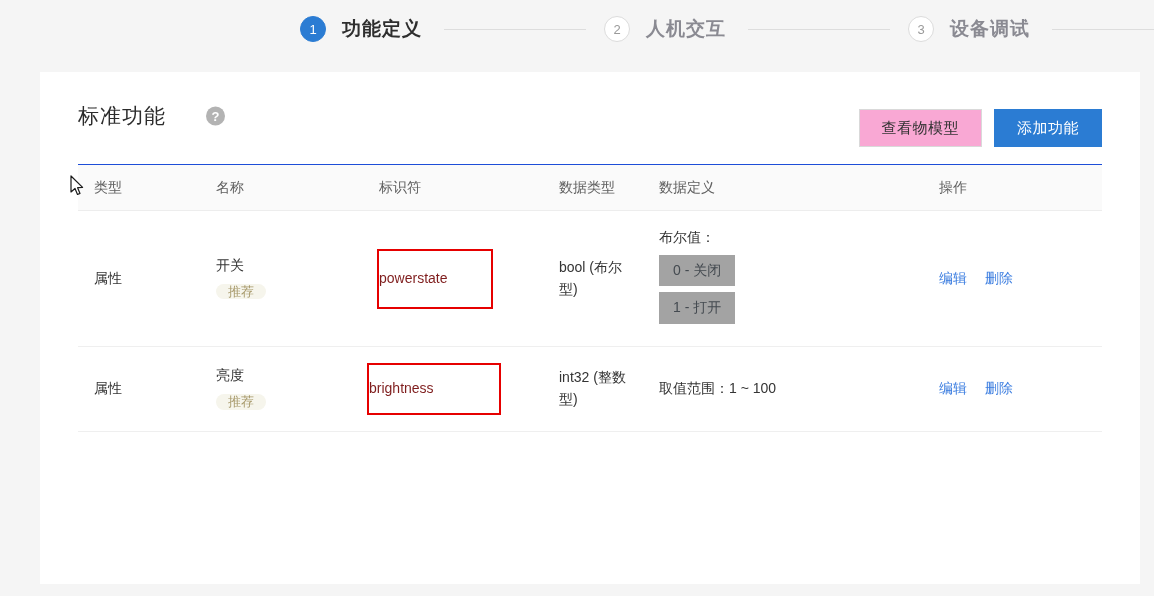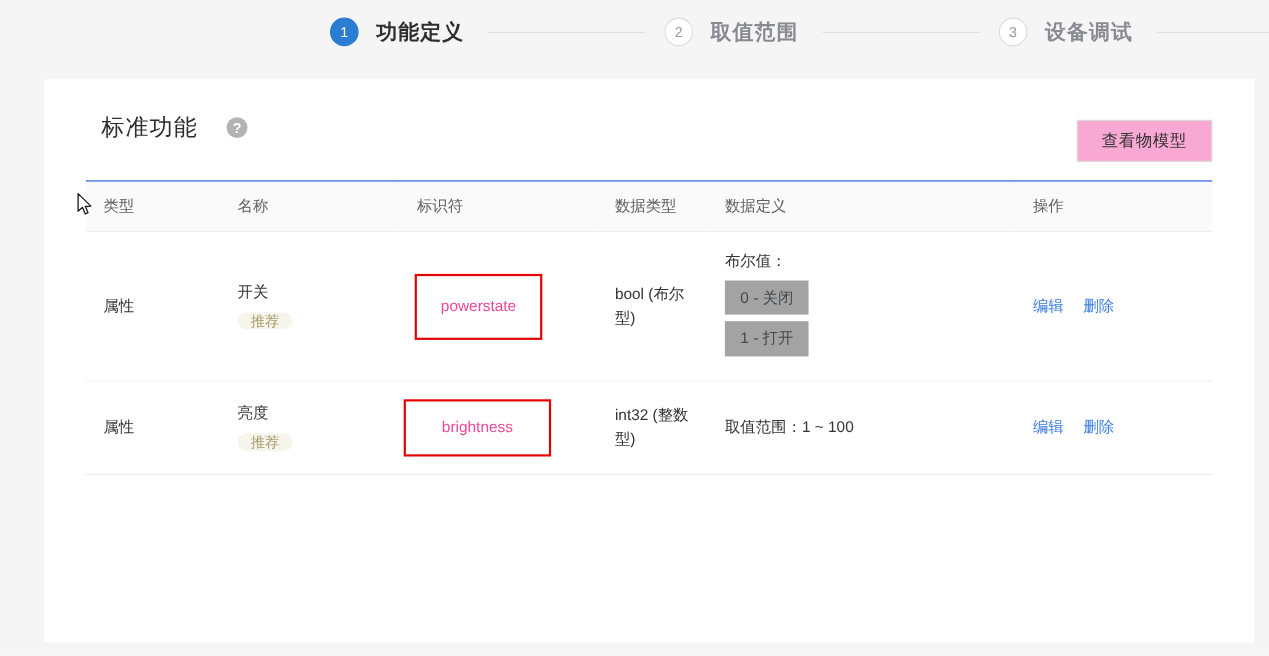--- a/index.html
+++ b/index.html
@@ -70,21 +70,21 @@
   }
 
   
   #card-header {
     position: relative;
     height: 92px;
     padding: 0 38px;
   }
   #panel-title {
     position: absolute;
-    left: 52px; top: 44px;
+    left: 38px; top: 44px;
     transform: translateY(-50%);
     font-size: 21px;
     color: #2c2c2c;
     letter-spacing: 1px;
   }
   #help-icon {
     position: absolute;
     left: 166px; top: 44px;
     transform: translateY(-50%);
     width: 19px; height: 19px;
@@ -175,22 +175,21 @@
     font-size: 13px;
     line-height: 1.2;
   }
 
   
   .ident-box {
     border: 2px solid #e60000;
     background: #ffffff;
     display: flex;
     align-items: center;
-    justify-content: center;
-    color: #ec4899;
+    color: #7f1d1d;
     font-size: 14px;
   }
   .ident-box.b1 { width: 116px; height: 60px; margin-left: -2px; }
   .ident-box.b2 { width: 134px; height: 52px; margin-left: -12px; }
 
   .ddef-label { color: #343434; margin-bottom: 6px; }
   .enum-chip {
     display: inline-block;
     background: #a3a3a3;
     color: #444a50;
@@ -220,40 +219,41 @@
 <div id="steps-bar">
 
   <div class="step active">
     <div class="step-circle">1</div>
     <div class="step-title">功能定义</div>
   </div>
   <div class="step-line"></div>
 
   <div class="step idle">
     <div class="step-circle">2</div>
-    <div class="step-title">取值范围</div>
+    <div class="step-title">人机交互</div>
   </div>
   <div class="step-line"></div>
 
   <div class="step idle">
     <div class="step-circle">3</div>
     <div class="step-title">设备调试</div>
   </div>
   <div class="step-line"></div>
 
 </div>
 
 <div id="content-card">
 
   <div id="card-header">
     <div id="panel-title">标准功能</div>
     <div id="help-icon">?</div>
 
     <div id="header-actions">
       <div class="btn btn-default">查看物模型</div>
+      <div class="btn btn-primary">添加功能</div>
     </div>
   </div>
 
   <table id="feature-table">
     <colgroup>
       <col class="col-type">
         <col class="col-name">
         <col class="col-ident">
       <col class="col-dtype">
         <col class="col-ddef">

